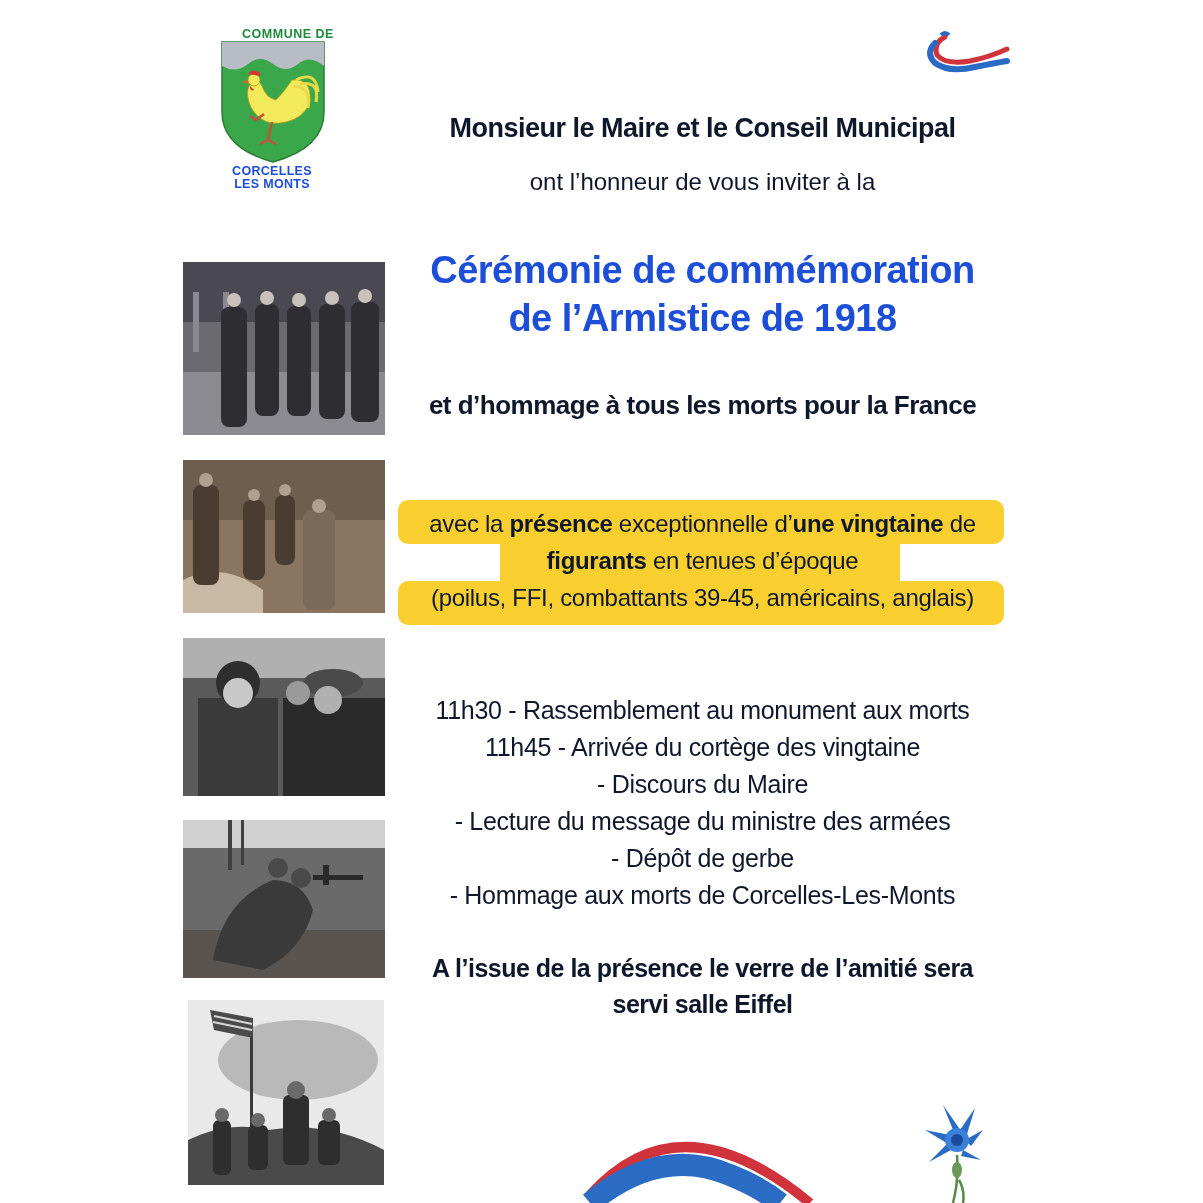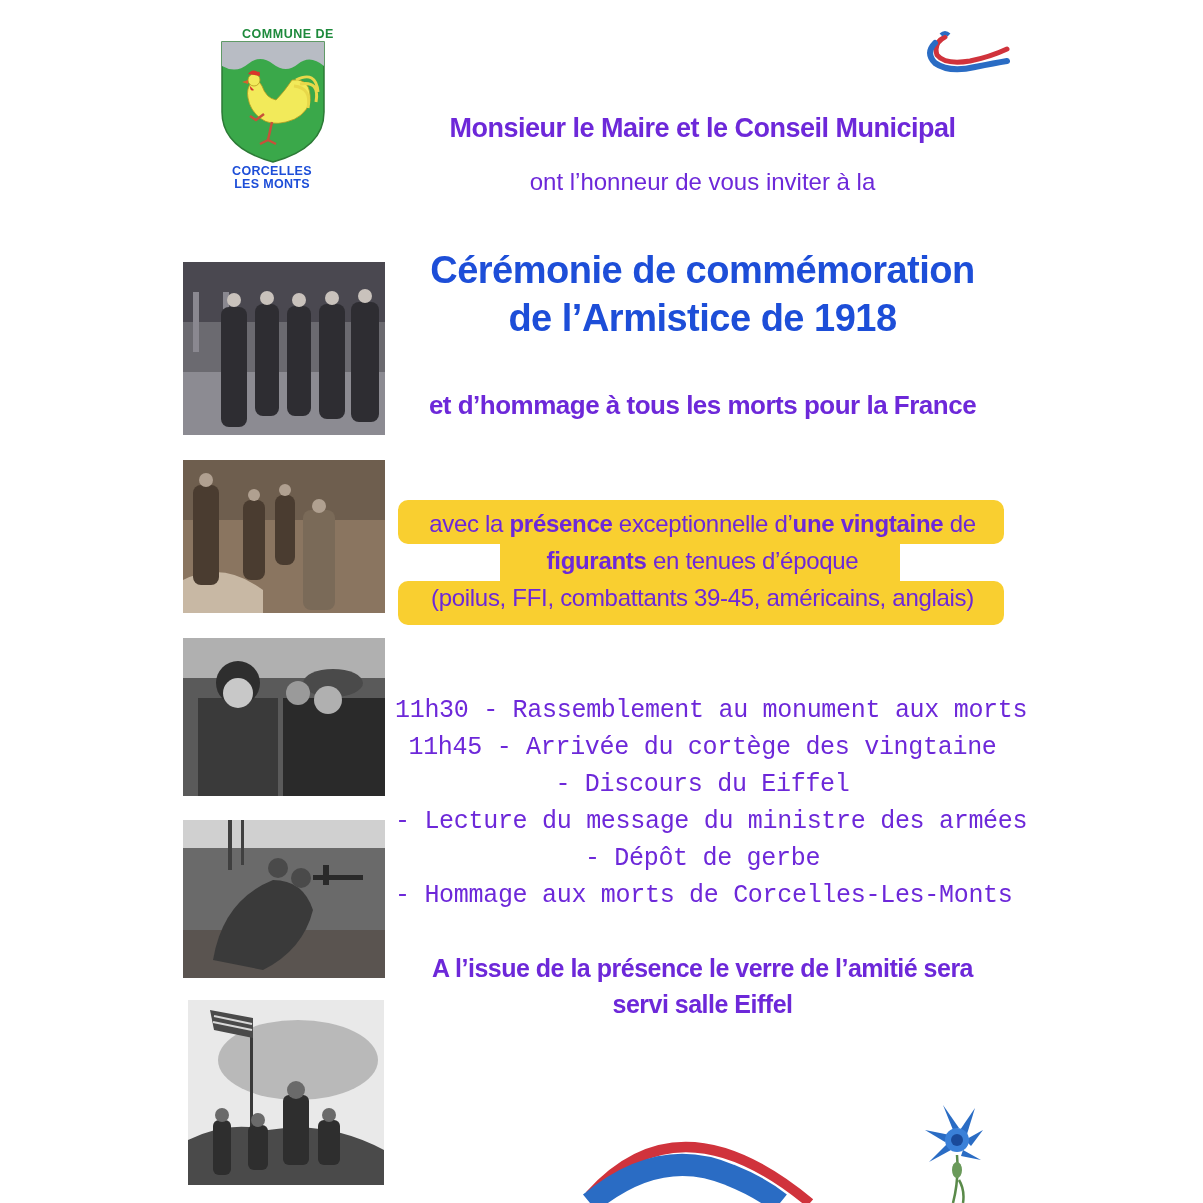--- a/index.html
+++ b/index.html
@@ -1,19 +1,19 @@
 <!DOCTYPE html>
 <html><head>
 <meta charset="utf-8">
 <style>
   html, body { margin: 0; padding: 0; background: #ffffff; }
   body { width: 1203px; height: 1203px; position: relative; overflow: hidden; font-family: "DejaVu Sans", sans-serif; }
   .abs { position: absolute; }
   .center-col { position: absolute; left: 395px; width: 615px; text-align: center; }
-  .navy { color: #6d28d9; }
+  .navy { color: #0f172a; }
   .blue { color: #1d4ed8; }
 
   
   .crest-top { left: 228px; top: 27px; width: 120px; text-align: center; font-family: "Liberation Sans", sans-serif; font-weight: bold; font-size: 12.5px; color: #1e8a3c; letter-spacing: 0.5px; }
   .crest-bottom { left: 212px; top: 165px; width: 120px; text-align: center; font-family: "Liberation Sans", sans-serif; font-weight: bold; font-size: 12.5px; line-height: 13px; color: #1d4ed8; letter-spacing: 0.3px; }
   .crest-shield { left: 220px; top: 40px; width: 106px; height: 124px; }
 
   
   .ribbon { left: 915px; top: 25px; width: 95px; height: 55px; }
 
@@ -22,21 +22,21 @@
   .h-title { top: 246px; font-weight: bold; font-size: 38px; line-height: 48px; font-family: "Liberation Sans", sans-serif; letter-spacing: -0.5px; }
   .h-hommage { top: 390px; font-weight: bold; font-size: 26px; font-family: "Liberation Sans", sans-serif; letter-spacing: -0.5px; }
 
   .yellow-band { position: absolute; left: 398px; width: 606px; background: #f9cf30; }
   .yb1 { top: 500px; height: 44px; border-radius: 10px; }
   .yb2 { top: 581px; height: 44px; border-radius: 10px; }
   .yb-mid { top: 540px; left: 500px; width: 400px; height: 45px; border-radius: 4px; }
   .figurants { top: 505px; font-size: 24px; line-height: 37px; font-family: "Liberation Sans", sans-serif; letter-spacing: -0.3px; }
   .figurants b { font-weight: bold; }
 
-  .program { top: 692px; font-size: 25px; line-height: 37px; font-family: Liberation Mono, monospace; letter-spacing: -0.3px; }
+  .program { top: 692px; font-size: 25px; line-height: 37px; font-family: Liberation Sans, sans-serif; letter-spacing: -0.3px; }
   .program div { white-space: nowrap; }
 
   .footer-note { top: 950px; font-weight: bold; font-size: 25px; line-height: 36px; font-family: "Liberation Sans", sans-serif; letter-spacing: -0.5px; }
 
   .photo { position: absolute; left: 183px; width: 202px; overflow: hidden; }
   .photo svg { display: block; width: 100%; height: 100%; }
 
   .arc { left: 580px; top: 1115px; width: 260px; height: 88px; }
   .flower { left: 915px; top: 1100px; width: 70px; height: 103px; }
 </style>
@@ -88,21 +88,21 @@
 <div class="yellow-band yb2"></div>
 <div class="center-col navy figurants">
   <div><span>avec la </span><b>présence</b><span> exceptionnelle d’</span><b>une vingtaine</b><span> de</span></div>
   <div><b>figurants</b><span> en tenues d’époque</span></div>
   <div>(poilus, FFI, combattants 39-45, américains, anglais)</div>
 </div>
 
 <div class="center-col navy program">
   <div>11h30 - Rassemblement au monument aux morts</div>
   <div>11h45 - Arrivée du cortège des vingtaine</div>
-  <div>- Discours du Eiffel</div>
+  <div>- Discours du Maire</div>
   <div>- Lecture du message du ministre des armées</div>
   <div>- Dépôt de gerbe</div>
   <div>- Hommage aux morts de Corcelles-Les-Monts</div>
 </div>
 
 <div class="center-col navy footer-note">
   <div>A l’issue de la présence le verre de l’amitié sera</div>
   <div>servi salle Eiffel</div>
 </div>
 

